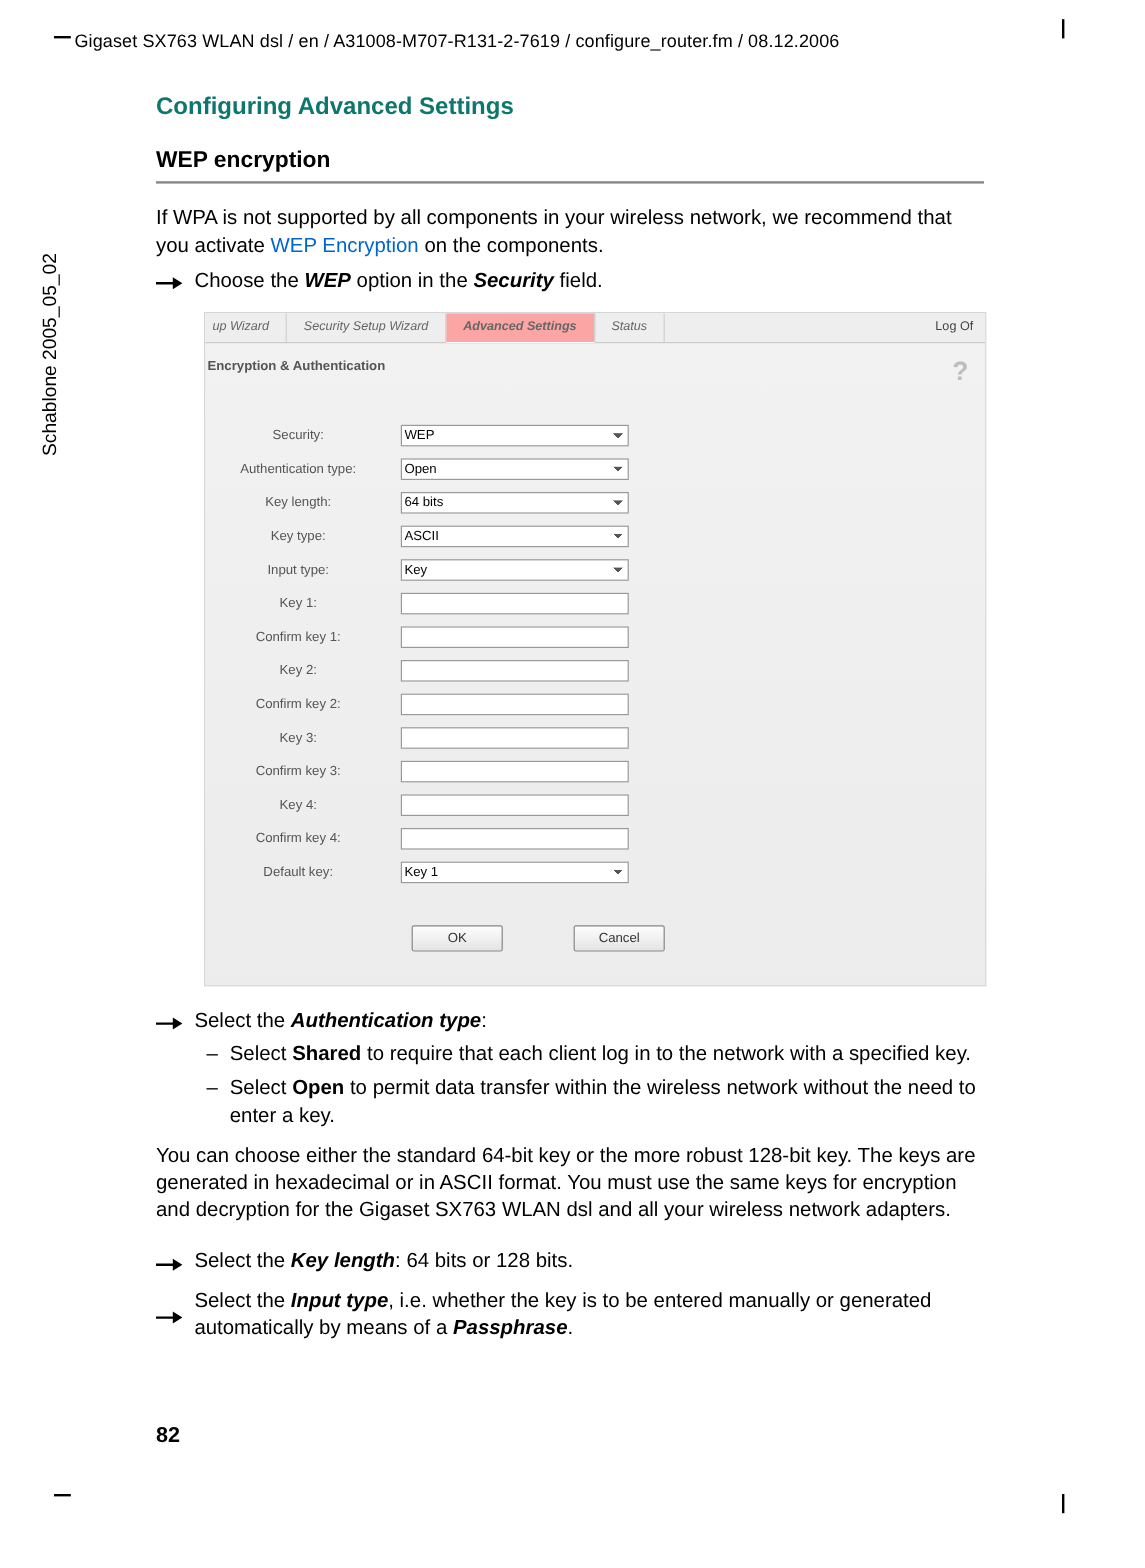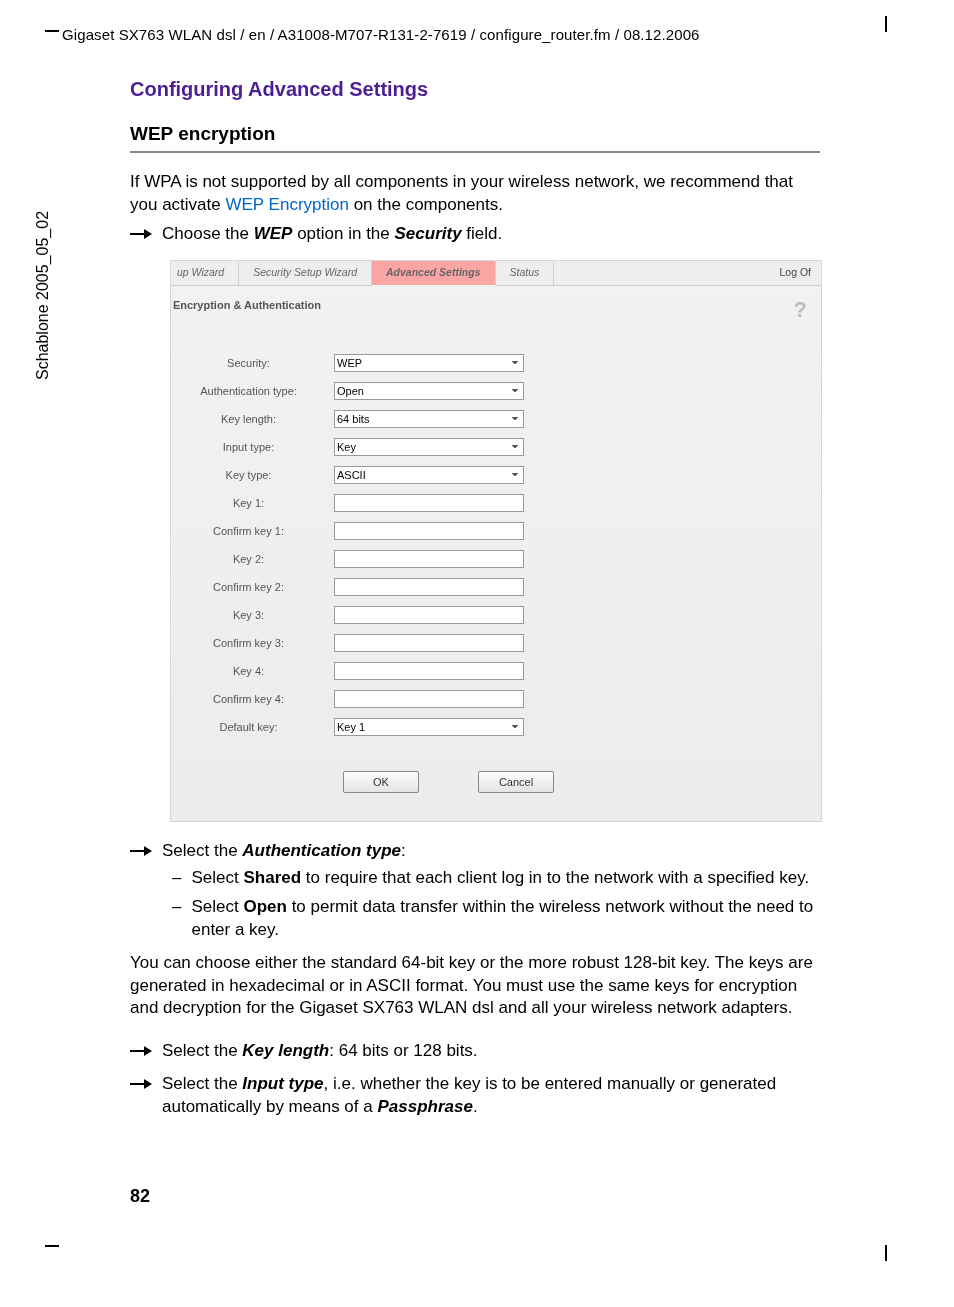--- a/index.html
+++ b/index.html
@@ -47,21 +47,21 @@
   .content {
     position: absolute;
     left: 130px;
     top: 78px;
     width: 690px;
   }
 
   .breadcrumb {
     font-size: 20px;
     font-weight: 600;
-    color: #4c1d95;
+    color: #0f766e;
     margin-bottom: 22px;
   }
 
   .section-title {
     font-size: 19px;
     font-weight: 700;
     color: #000;
     margin-bottom: 6px;
   }
   .rule {
@@ -73,21 +73,21 @@
   .para {
     font-size: 17px;
     line-height: 1.35;
     color: #000;
     margin: 0 0 4px 0;
   }
   a.link { color: #0066cc; text-decoration: none; }
 
   .arrow-item {
     display: flex;
-    align-items: flex-start;
+    align-items: center;
     gap: 10px;
     margin-top: 6px;
   }
   .arrow {
     flex: 0 0 auto;
     margin-top: 4px;
   }
   .arrow svg { display: block; }
   .arrow-text { font-size: 17px; line-height: 1.35; }
 
@@ -287,26 +287,26 @@
           </div>
         <div class="row">
             <div class="lbl">Authentication type:</div>
           <div class="ctrl"><select><option>Open</option></select></div>
           </div>
         <div class="row">
             <div class="lbl">Key length:</div>
           <div class="ctrl"><select><option>64 bits</option></select></div>
           </div>
         <div class="row">
+            <div class="lbl">Key type:</div>
+          <div class="ctrl"><select><option>ASCII</option></select></div>
+          </div>
+        <div class="row">
             <div class="lbl">Input type:</div>
           <div class="ctrl"><select><option>Key</option></select></div>
-          </div>
-        <div class="row">
-            <div class="lbl">Key type:</div>
-          <div class="ctrl"><select><option>ASCII</option></select></div>
           </div>
 
         <div class="row">
             <div class="lbl">Key 1:</div>
           <div class="ctrl"><input type="text" style=""></div>
           </div>
         <div class="row">
             <div class="lbl">Confirm key 1:</div>
           <div class="ctrl"><input type="text" style=""></div>
           </div>

